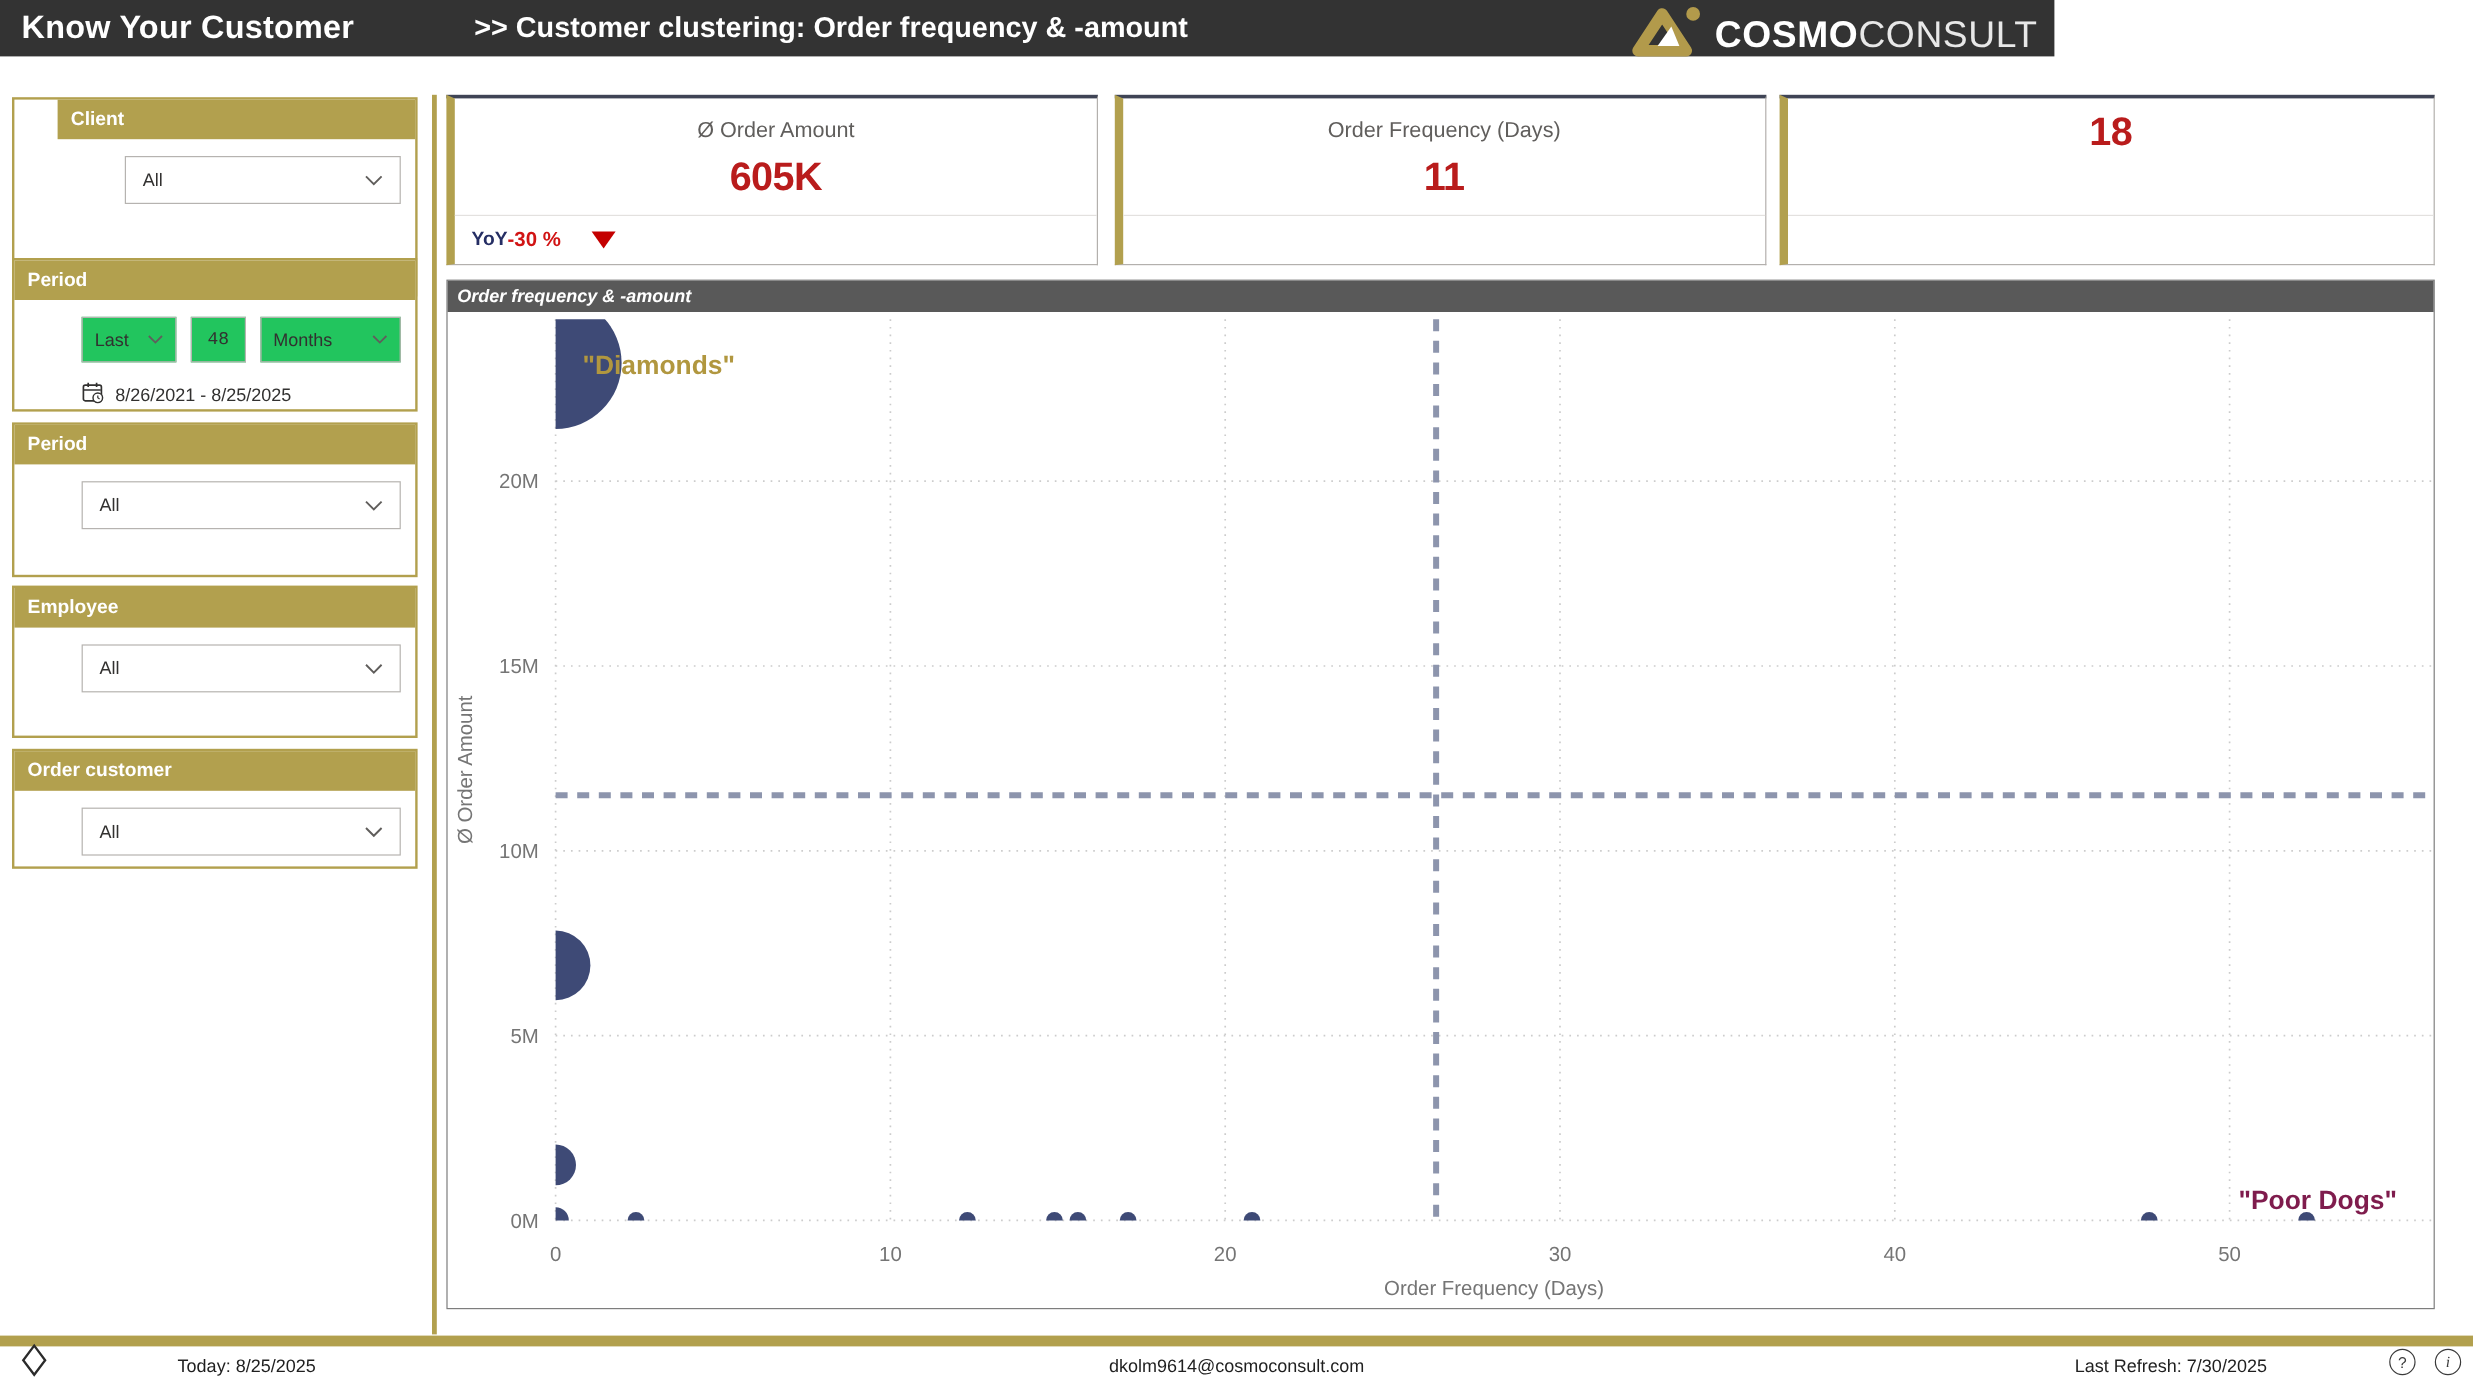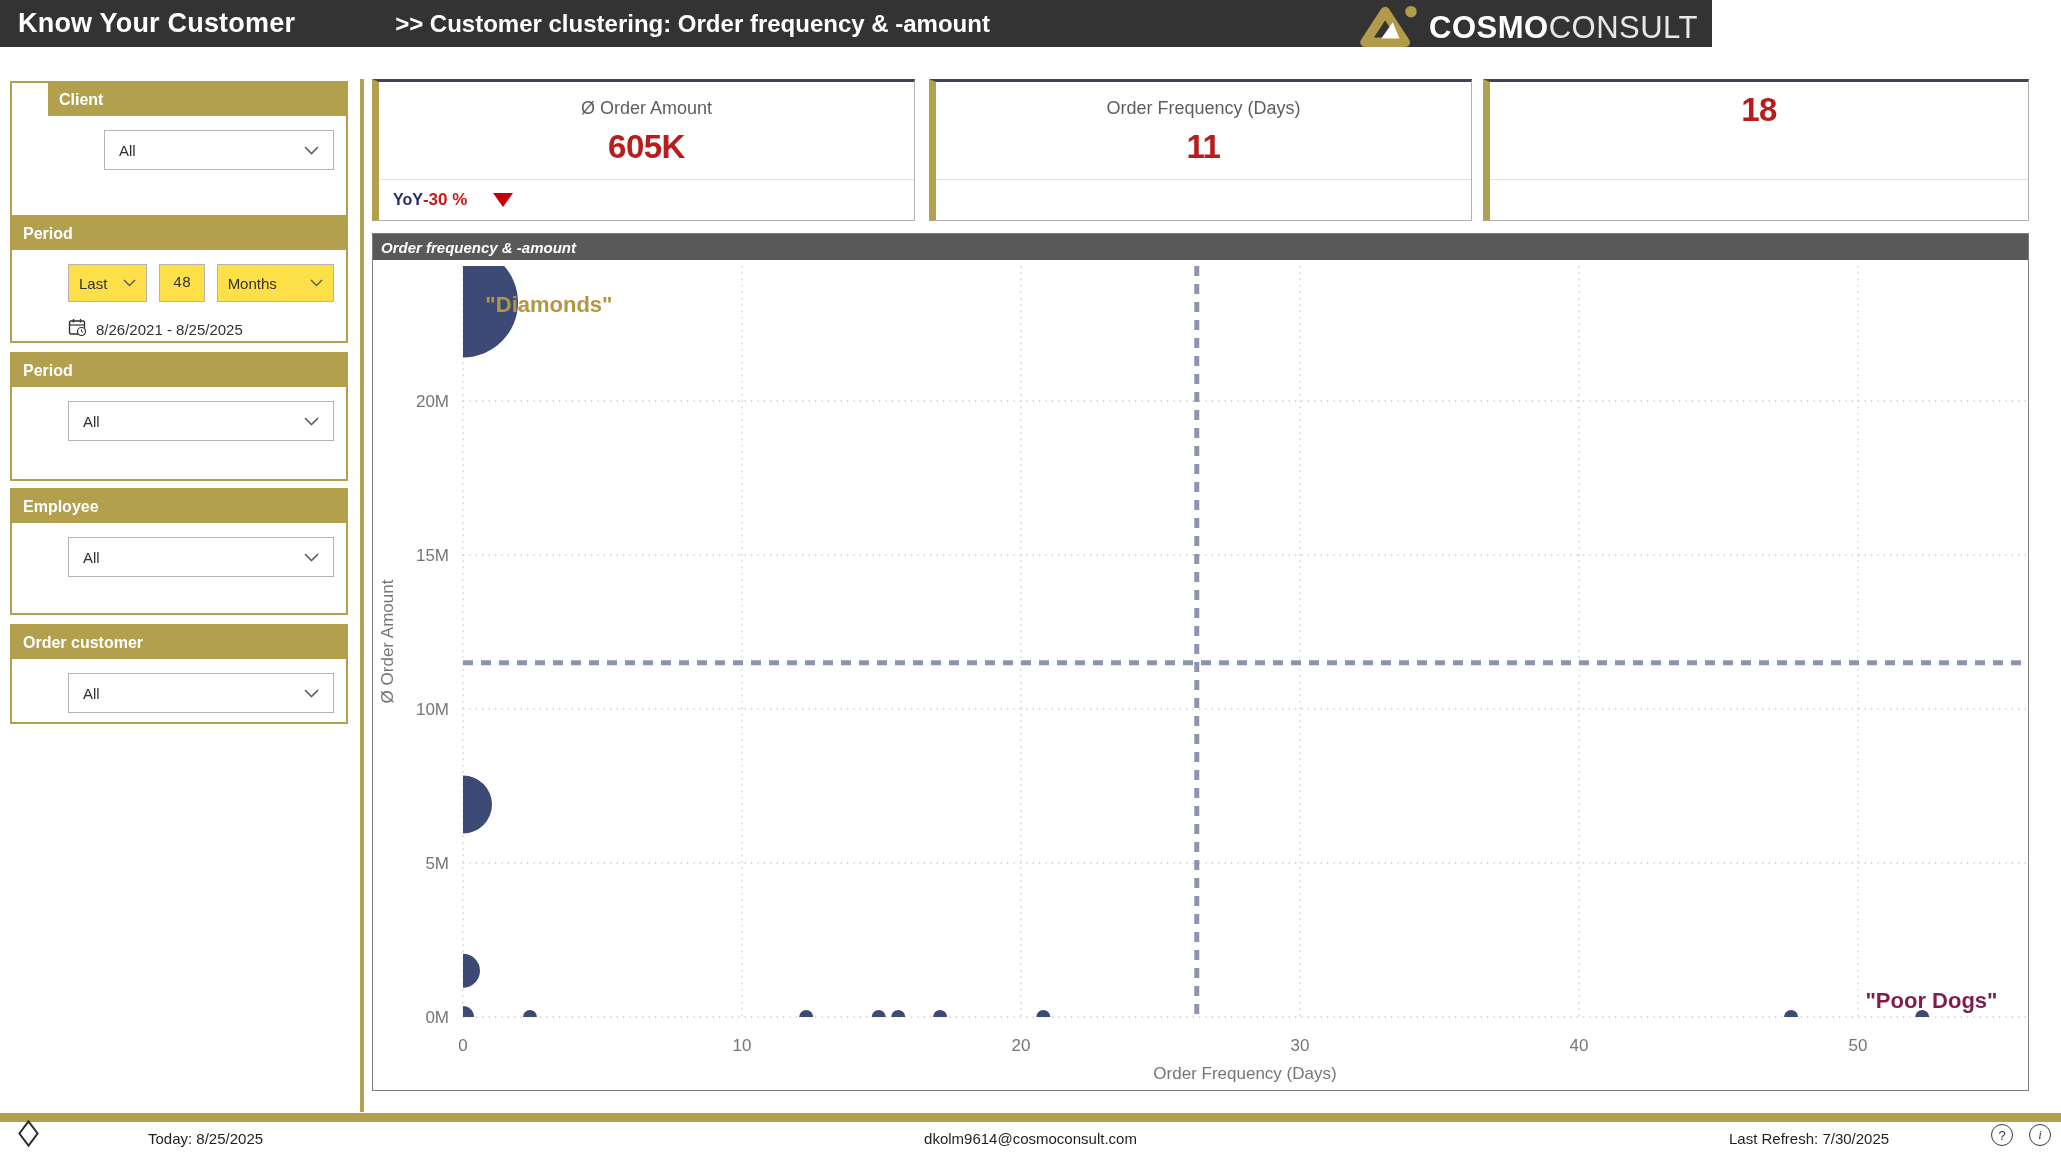--- a/index.html
+++ b/index.html
@@ -16,21 +16,21 @@
   .brand-text .b { font-weight:bold; }
   .brand-text .l { font-weight:300; color:#e8e8e8; }
 
   
   .filter-card { position:absolute; left:10px; width:338px; border:2px solid #b2a04e; background:#ffffff; }
   .fc-header { height:33px; background:#b2a04e; color:#ffffff; font-size:16px; font-weight:bold; display:flex; align-items:center; padding-left:11px; }
   .fc-body { padding:14px 12px 10px 14px;margin-left:42px; }
   .dropdown { height:40px; border:1px solid #b6b3b0; background:#fff; display:flex; align-items:center; justify-content:space-between; padding:0 14px; cursor:pointer; }
   .dropdown .dd-value { font-size:15px; color:#323130; }
   .period-row { display:flex; gap:12px; }
-  .mini-select, .mini-input { height:38px; border:1px solid #b6b3b0; display:flex; align-items:center; justify-content:space-between; padding:16px 10px; font-size:15px; color:#323130; background:#fde047; }
+  .mini-select, .mini-input { height:38px; border:1px solid #b6b3b0; display:flex; align-items:center; justify-content:space-between; padding:16px 10px; font-size:15px; color:#323130; background:#22c55e; }
   .mini-select { cursor:pointer; }
   .sel-last { width:88px; }
   .inp-count { width:49px; justify-content:center;font-family:Liberation Mono, monospace; }
   .sel-unit { width:132px; }
   .range-row { display:flex; align-items:center; gap:9px; margin-top:16px; font-size:15px; color:#323130; }
 
   
   .v-divider { position:absolute; left:360px; top:79px; width:4px; height:1033px; background:#b2a04e; }
 
   

